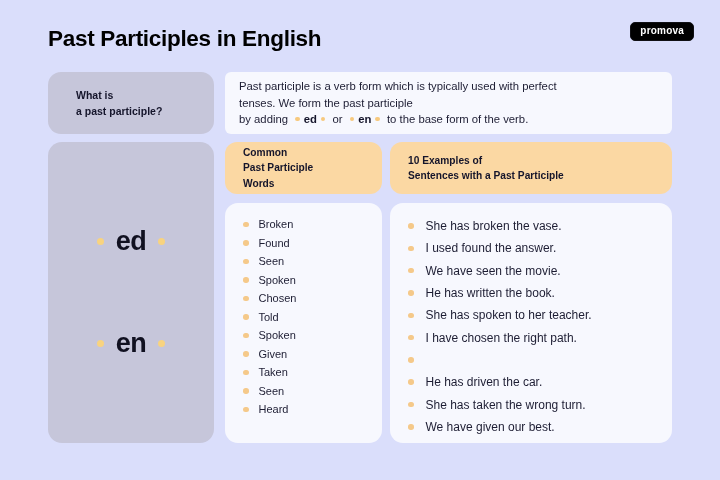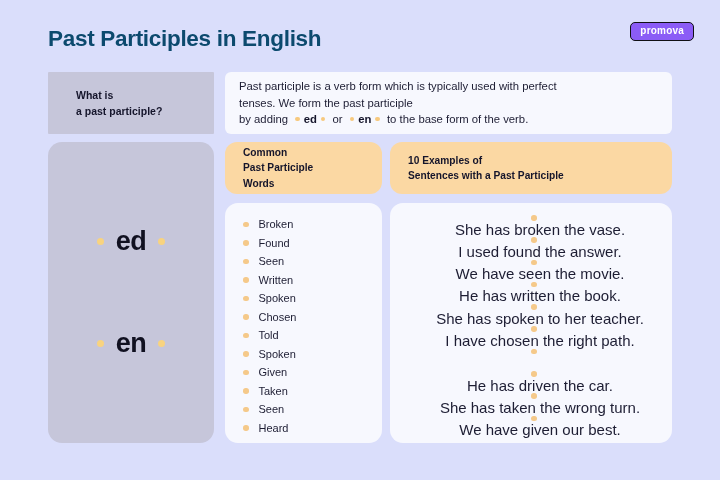--- a/index.html
+++ b/index.html
@@ -17,48 +17,48 @@
   }
 
   
   .page-title {
     position: absolute;
     left: 48px;
     top: 26px;
     font-size: 22.5px;
     font-weight: bold;
     letter-spacing: -0.3px;
-    color: #0c4a6e;
+    color: #000000;
     white-space: nowrap;
   }
   .brand-logo {
     position: absolute;
     right: 26px;
     top: 22px;
-    background: #8b5cf6;
+    background: #000000;
     color: #ffffff;
     font-size: 10px;
     font-weight: bold;
     letter-spacing: 0.2px;
     padding: 3px 9px 4px 9px;
     border-radius: 5px;
     line-height: 1;
     border: 1.5px solid #101014;
     box-shadow: 0 0 0 1.5px #dadefb;
   }
 
   
   .qbox {
     position: absolute;
     left: 48px;
     top: 72px;
     width: 166px;
     height: 62px;
     background: #c6c6da;
-    border-radius: 1px;
+    border-radius: 13px;
     display: flex;
     align-items: center;
   }
   .qbox-text {
     padding-left: 28px;
     font-size: 10.5px;
     font-weight: bold;
     color: #15152b;
     line-height: 1.55;
     white-space: pre-line;
@@ -170,21 +170,21 @@
     margin: 0;
     padding: 0;
   }
   .bullet-item {
     display: flex;
     align-items: center;
     padding-left: 18px;
     color: #1d1d33;
   }
   .col-body.words .bullet-item { height: 18.5px; font-size: 11px; }
-  .col-body.sentences .bullet-item { height: 22.3px; font-size: 15px; flex-direction: column; }
+  .col-body.sentences .bullet-item { height: 22.3px; font-size: 12px; }
 
   .bullet-dot {
     width: 5.5px;
     height: 5.5px;
     border-radius: 50%;
     background: #f5c98a;
     flex: none;
     margin-right: 10px;
   }
   .col-body.sentences .bullet-dot { margin-right: 12px; }
@@ -253,24 +253,20 @@
       <li class="bullet-item">
         <span class="bullet-dot"></span>
         <span class="bullet-text">Found</span>
       </li>
       <li class="bullet-item">
         <span class="bullet-dot"></span>
         <span class="bullet-text">Seen</span>
       </li>
       <li class="bullet-item">
         <span class="bullet-dot"></span>
-        <span class="bullet-text">Written</span>
-      </li>
-      <li class="bullet-item">
-        <span class="bullet-dot"></span>
         <span class="bullet-text">Spoken</span>
       </li>
       <li class="bullet-item">
         <span class="bullet-dot"></span>
         <span class="bullet-text">Chosen</span>
       </li>
       <li class="bullet-item">
         <span class="bullet-dot"></span>
         <span class="bullet-text">Told</span>
       </li>

